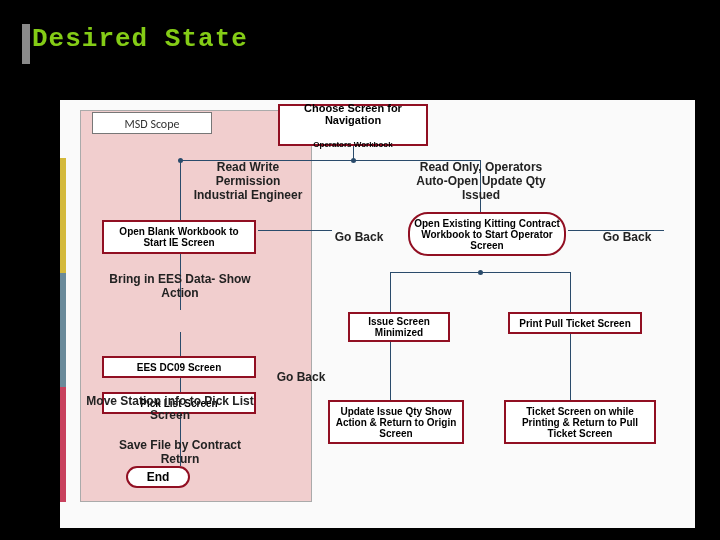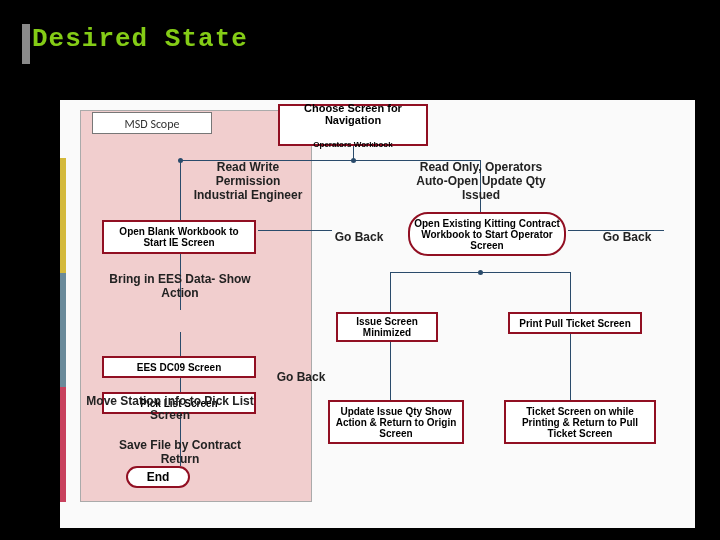--- a/index.html
+++ b/index.html
@@ -72,21 +72,21 @@
 
   
   .n-choose   { left: 218px; top: 4px;  width: 150px; height: 42px; flex-direction: column; }
   .n-choose .sub { font-size: 8px; font-weight: bold; margin-top: 2px; }
   .n-openblank{ left: 42px;  top: 120px; width: 154px; height: 34px; }
   .n-ees      { left: 42px;  top: 210px; width: 154px; height: 22px; margin-top: 46px; }
   .n-picklist { left: 42px;  top: 292px; width: 154px; height: 22px; }
   .n-end      { left: 66px;  top: 366px; width: 64px;  height: 22px; }
 
   .n-openkit  { left: 348px; top: 112px; width: 158px; height: 44px; border-radius: 20px; }
-  .n-issue    { left: 276px; top: 212px; width: 102px; height: 30px; }
+  .n-issue    { left: 288px; top: 212px; width: 102px; height: 30px; }
   .n-print    { left: 448px; top: 212px; width: 134px; height: 22px; }
   .n-update   { left: 268px; top: 300px; width: 136px; height: 44px; }
   .n-ticket   { left: 444px; top: 300px; width: 152px; height: 44px; }
 
   
   .l-rw       { left: 128px; top: 60px; width: 120px; }
   .l-ro       { left: 346px; top: 60px; width: 150px; }
   .l-ees      { left: 40px;  top: 172px; width: 160px; }
   .l-move     { left: 24px;  top: 260px; width: 172px; margin-top: 34px; }
   .l-save     { left: 40px;  top: 338px; width: 160px; }

